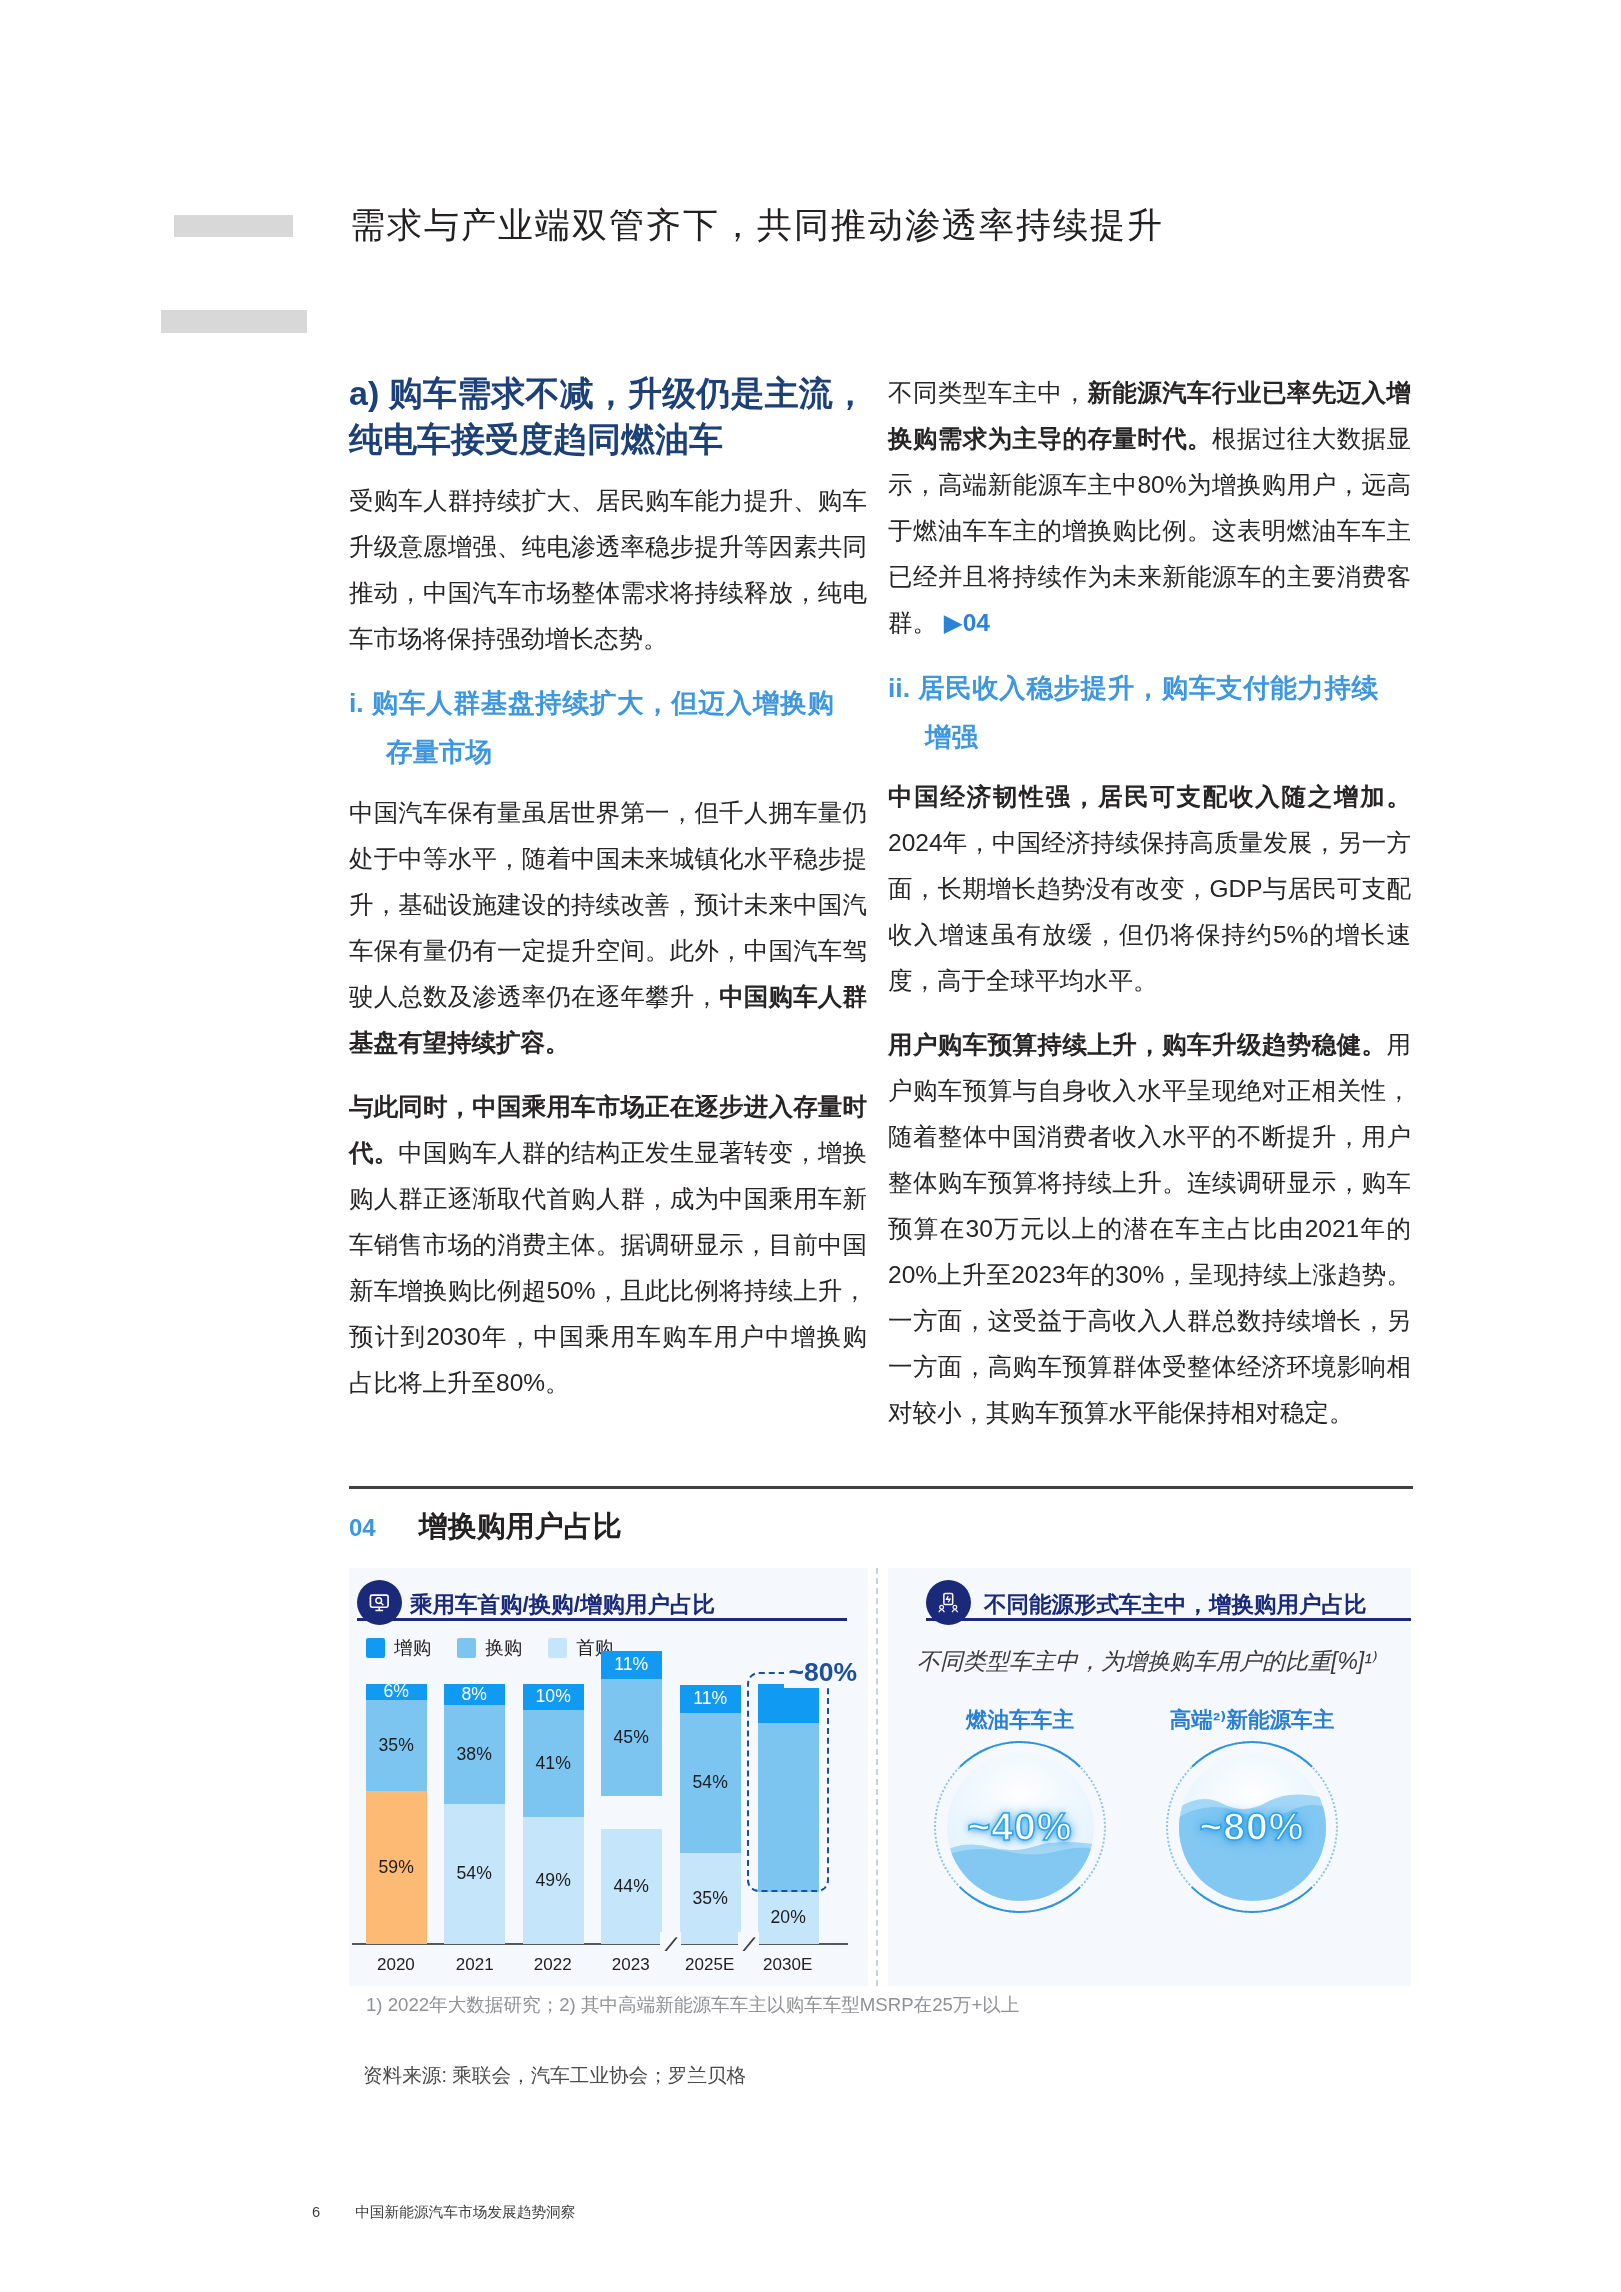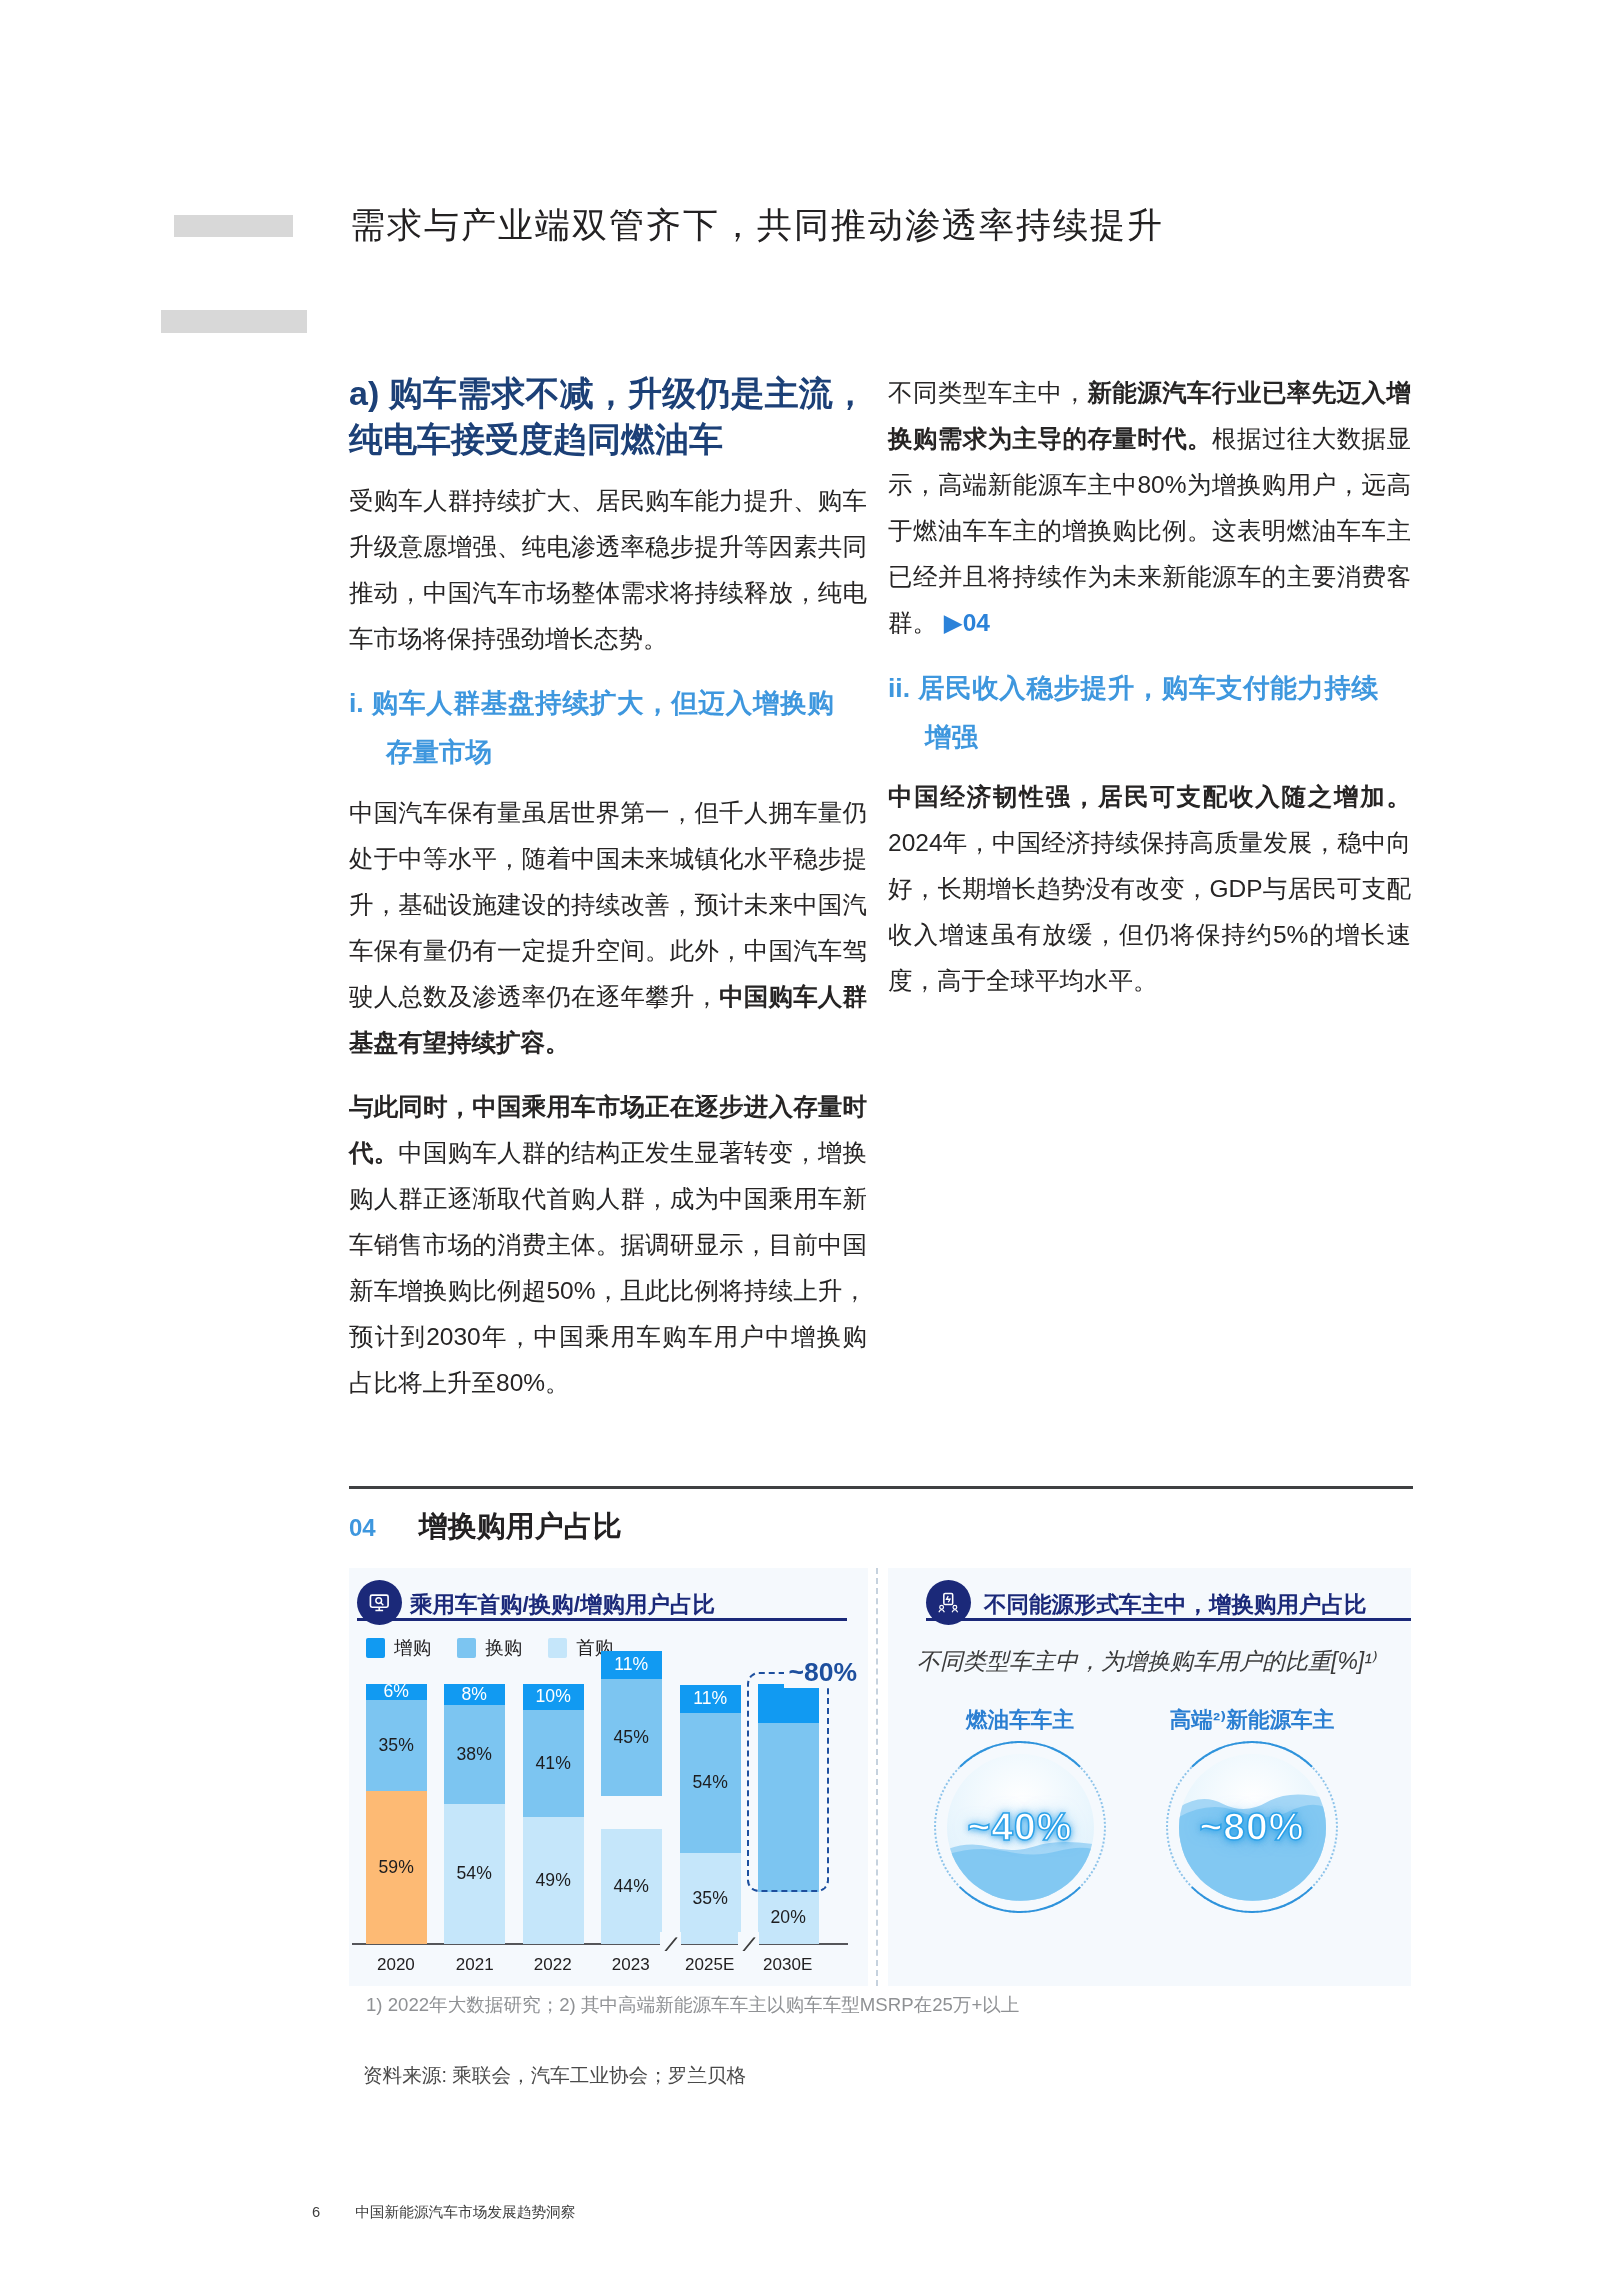--- a/index.html
+++ b/index.html
@@ -99,21 +99,22 @@
   <div class="col col-left" id="col-left">
       <div class="h2">a) 购车需求不减，升级仍是主流，纯电车接受度趋同燃油车</div>
       <p class="body"><span>受购车人群持续扩大、居民购车能力提升、购车升级意愿增强、纯电渗透率稳步提升等因素共同推动，中国汽车市场整体需求将持续释放，纯电车市场将保持强劲增长态势。</span></p>
       <div class="h3"><span class="h3num">i. </span>购车人群基盘持续扩大，但迈入增换购存量市场</div>
       <p class="body"><span>中国汽车保有量虽居世界第一，但千人拥车量仍处于中等水平，随着中国未来城镇化水平稳步提升，基础设施建设的持续改善，预计未来中国汽车保有量仍有一定提升空间。此外，中国汽车驾驶人总数及渗透率仍在逐年攀升，</span><span class="b">中国购车人群基盘有望持续扩容。</span></p>
       <p class="body"><span class="b">与此同时，中国乘用车市场正在逐步进入存量时代。</span><span>中国购车人群的结构正发生显著转变，增换购人群正逐渐取代首购人群，成为中国乘用车新车销售市场的消费主体。据调研显示，目前中国新车增换购比例超50%，且此比例将持续上升，预计到2030年，中国乘用车购车用户中增换购占比将上升至80%。</span></p>
     </div>
   <div class="col col-right" id="col-right">
       <p class="body"><span>不同类型车主中，</span><span class="b">新能源汽车行业已率先迈入增换购需求为主导的存量时代。</span><span>根据过往大数据显示，高端新能源车主中80%为增换购用户，远高于燃油车车主的增换购比例。这表明燃油车车主已经并且将持续作为未来新能源车的主要消费客群。</span><span class="accent">  ▶04</span></p>
       <div class="h3"><span class="h3num">ii. </span>居民收入稳步提升，购车支付能力持续增强</div>
-      <p class="body"><span class="b">中国经济韧性强，居民可支配收入随之增加。</span><span>2024年，中国经济持续保持高质量发展，稳中向好，长期增长趋势没有改变，GDP与居民可支配收入增速虽有放缓，但仍将保持约5%的增长速度，高于全球平均水平。</span></p>
+      <p class="body"><span class="b">中国经济韧性强，居民可支配收入随之增加。</span><span>2024年，中国经济持续保持高质量发展，另一方面，长期增长趋势没有改变，GDP与居民可支配收入增速虽有放缓，但仍将保持约5%的增长速度，高于全球平均水平。</span></p>
+      <p class="body"><span class="b">用户购车预算持续上升，购车升级趋势稳健。</span><span>用户购车预算与自身收入水平呈现绝对正相关性，随着整体中国消费者收入水平的不断提升，用户整体购车预算将持续上升。连续调研显示，购车预算在30万元以上的潜在车主占比由2021年的20%上升至2023年的30%，呈现持续上涨趋势。一方面，这受益于高收入人群总数持续增长，另一方面，高购车预算群体受整体经济环境影响相对较小，其购车预算水平能保持相对稳定。</span></p>
     </div>
 
   <div class="fig-rule"></div>
   <div class="fig-header">
     <span class="fig-num">04</span><span class="fig-title">增换购用户占比</span>
   </div>
 
   <div class="panel panel-left">
     <div class="panel-icon">
       <svg width="26.5" height="26.5" viewBox="0 0 24 24" fill="none">

